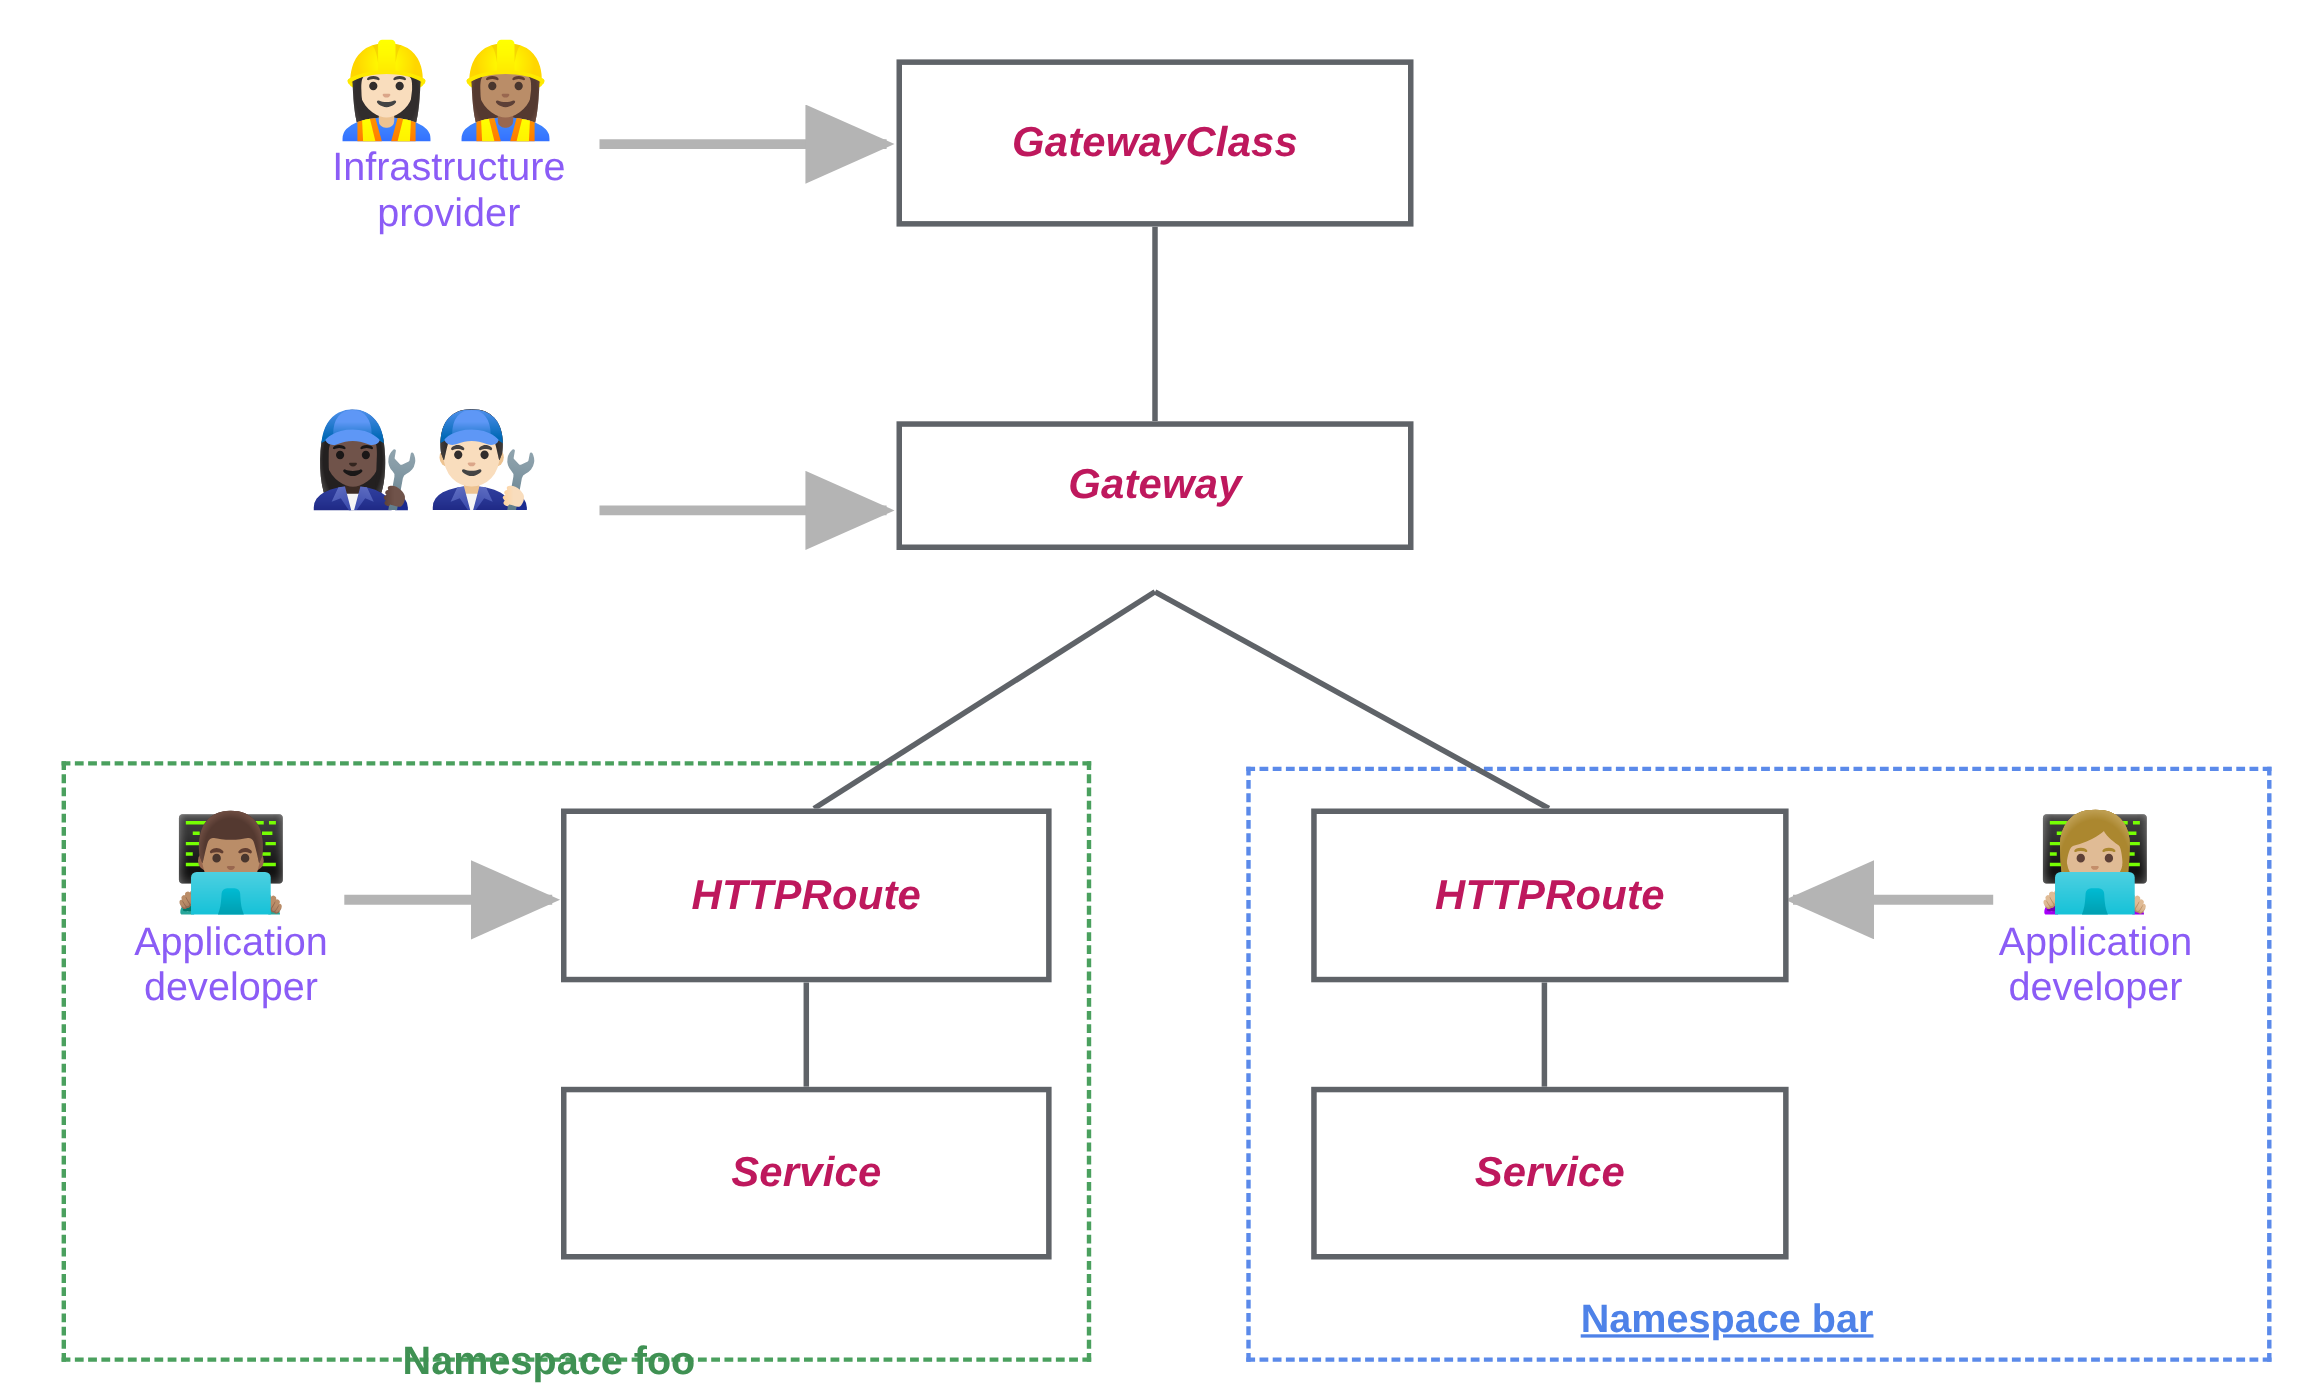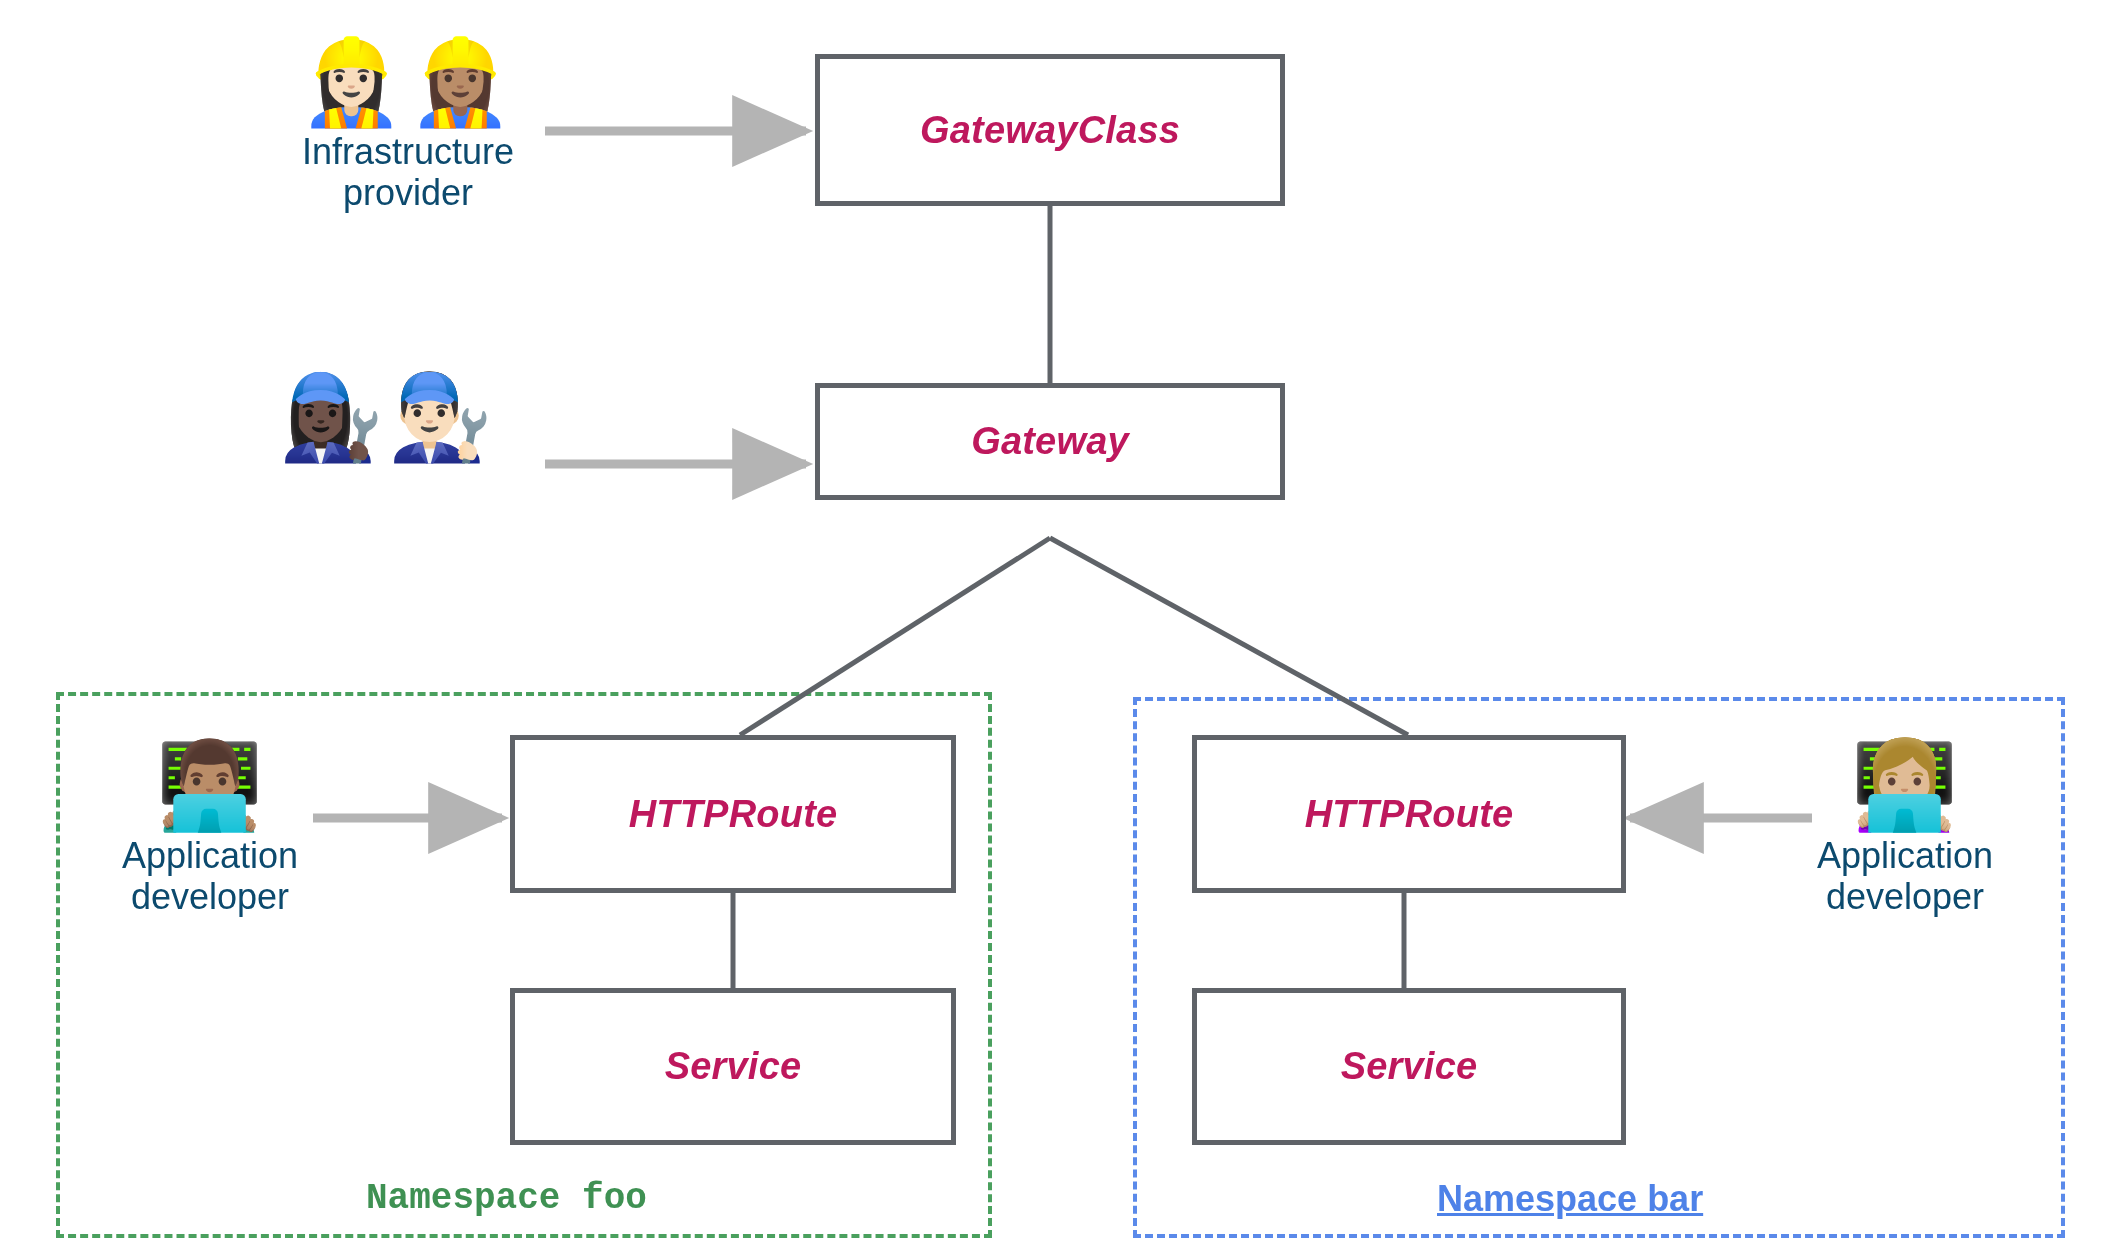--- a/index.html
+++ b/index.html
@@ -76,21 +76,21 @@
     line-height: 1.05;
     white-space: nowrap;
     letter-spacing: 4px;
   }
   .persona-emoji.small {
     font-size: 86px;
     letter-spacing: 0;
   }
   .persona-name {
     font-size: 36px;
-    color: #0c4a6e;
+    color: #8b5cf6;
     line-height: 1.13;
     margin-top: 6px;
     white-space: pre-line;
   }
 </style>
 </head>
 <body>
 
 <div id="diagram-root">
 
@@ -159,16 +159,16 @@
     <div class="persona-name">Application
 developer</div>
   </div>
 
   <div class="persona" style="left:1790px; top:740px; width:230px;">
     <div class="persona-emoji small">👩🏼‍💻</div>
     <div class="persona-name">Application
 developer</div>
   </div>
 
-  <div class="ns-label ns-label-foo" style="left:366px; top:1178px;font-family:Liberation Mono, monospace;">Namespace foo</div>
+  <div class="ns-label ns-label-foo" style="left:366px; top:1216px;">Namespace foo</div>
   <div class="ns-label ns-label-bar" style="left:1437px; top:1178px;text-decoration:underline;">Namespace bar</div>
 
 </div>
 
 </body></html>

